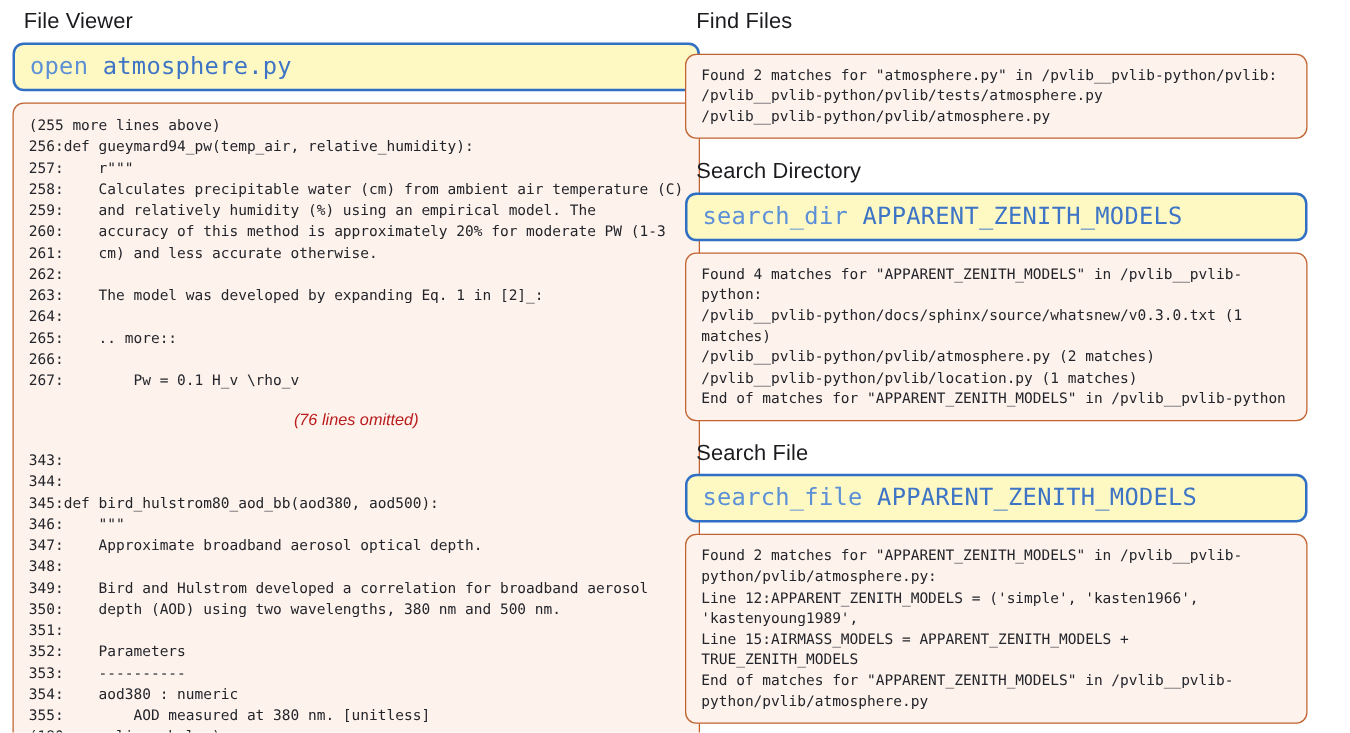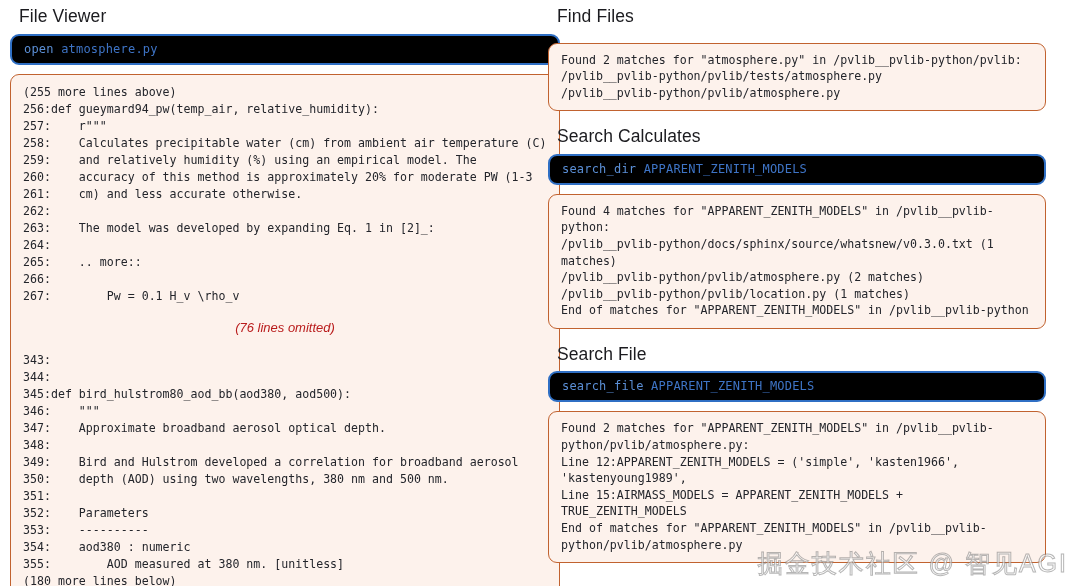--- a/index.html
+++ b/index.html
@@ -39,24 +39,24 @@
     padding-left: 9px;
     margin: 0;
     line-height: 1;
   }
 
   
   .cmd-box {
     box-sizing: border-box;
     border: 2px solid #2f6fc4;
     border-radius: 9px;
-    background: #000000;
+    background: #fef9c3;
     padding: 6px 10px 7px 12px;
     font-family: "DejaVu Sans Mono", monospace;
-    font-size: 12px;
+    font-size: 19px;
     letter-spacing: 0.2px;
     white-space: nowrap;
     overflow: hidden;
   }
   .cmd-name { color: #5b8fd6; }
   .cmd-arg  { color: #3e74c6; }
 
   
   .out-box {
     box-sizing: border-box;
@@ -182,21 +182,21 @@
 
     <h2 class="section-title">Find Files</h2>
     <div class="sp-title-input"></div>
     <div class="sp-input-out"></div>
     <div class="out-box">Found 2 matches for "atmosphere.py" in /pvlib__pvlib-python/pvlib:
 /pvlib__pvlib-python/pvlib/tests/atmosphere.py
 /pvlib__pvlib-python/pvlib/atmosphere.py</div>
 
     <div class="sp-block"></div>
 
-    <h2 class="section-title">Search Calculates</h2>
+    <h2 class="section-title">Search Directory</h2>
     <div class="sp-title-input"></div>
     <div class="cmd-box">
       <span class="cmd-name">search_dir</span><span class="cmd-arg">&nbsp;</span><span class="cmd-arg">APPARENT_ZENITH_MODELS</span>
     </div>
     <div class="sp-input-out"></div>
     <div class="out-box">Found 4 matches for "APPARENT_ZENITH_MODELS" in /pvlib__pvlib-python:
 /pvlib__pvlib-python/docs/sphinx/source/whatsnew/v0.3.0.txt (1 matches)
 /pvlib__pvlib-python/pvlib/atmosphere.py (2 matches)
 /pvlib__pvlib-python/pvlib/location.py (1 matches)
 End of matches for "APPARENT_ZENITH_MODELS" in /pvlib__pvlib-python</div>
@@ -208,15 +208,14 @@
     <div class="cmd-box">
       <span class="cmd-name">search_file</span><span class="cmd-arg">&nbsp;</span><span class="cmd-arg">APPARENT_ZENITH_MODELS</span>
     </div>
     <div class="sp-input-out"></div>
     <div class="out-box">Found 2 matches for "APPARENT_ZENITH_MODELS" in /pvlib__pvlib-python/pvlib/atmosphere.py:
 Line 12:APPARENT_ZENITH_MODELS = ('simple', 'kasten1966', 'kastenyoung1989',
 Line 15:AIRMASS_MODELS = APPARENT_ZENITH_MODELS + TRUE_ZENITH_MODELS
 End of matches for "APPARENT_ZENITH_MODELS" in /pvlib__pvlib-python/pvlib/atmosphere.py</div>
   </div>
 
-  <div class="watermark">掘金技术社区 @ 智见AGI</div>
 
 </div>
 
 </body></html>

